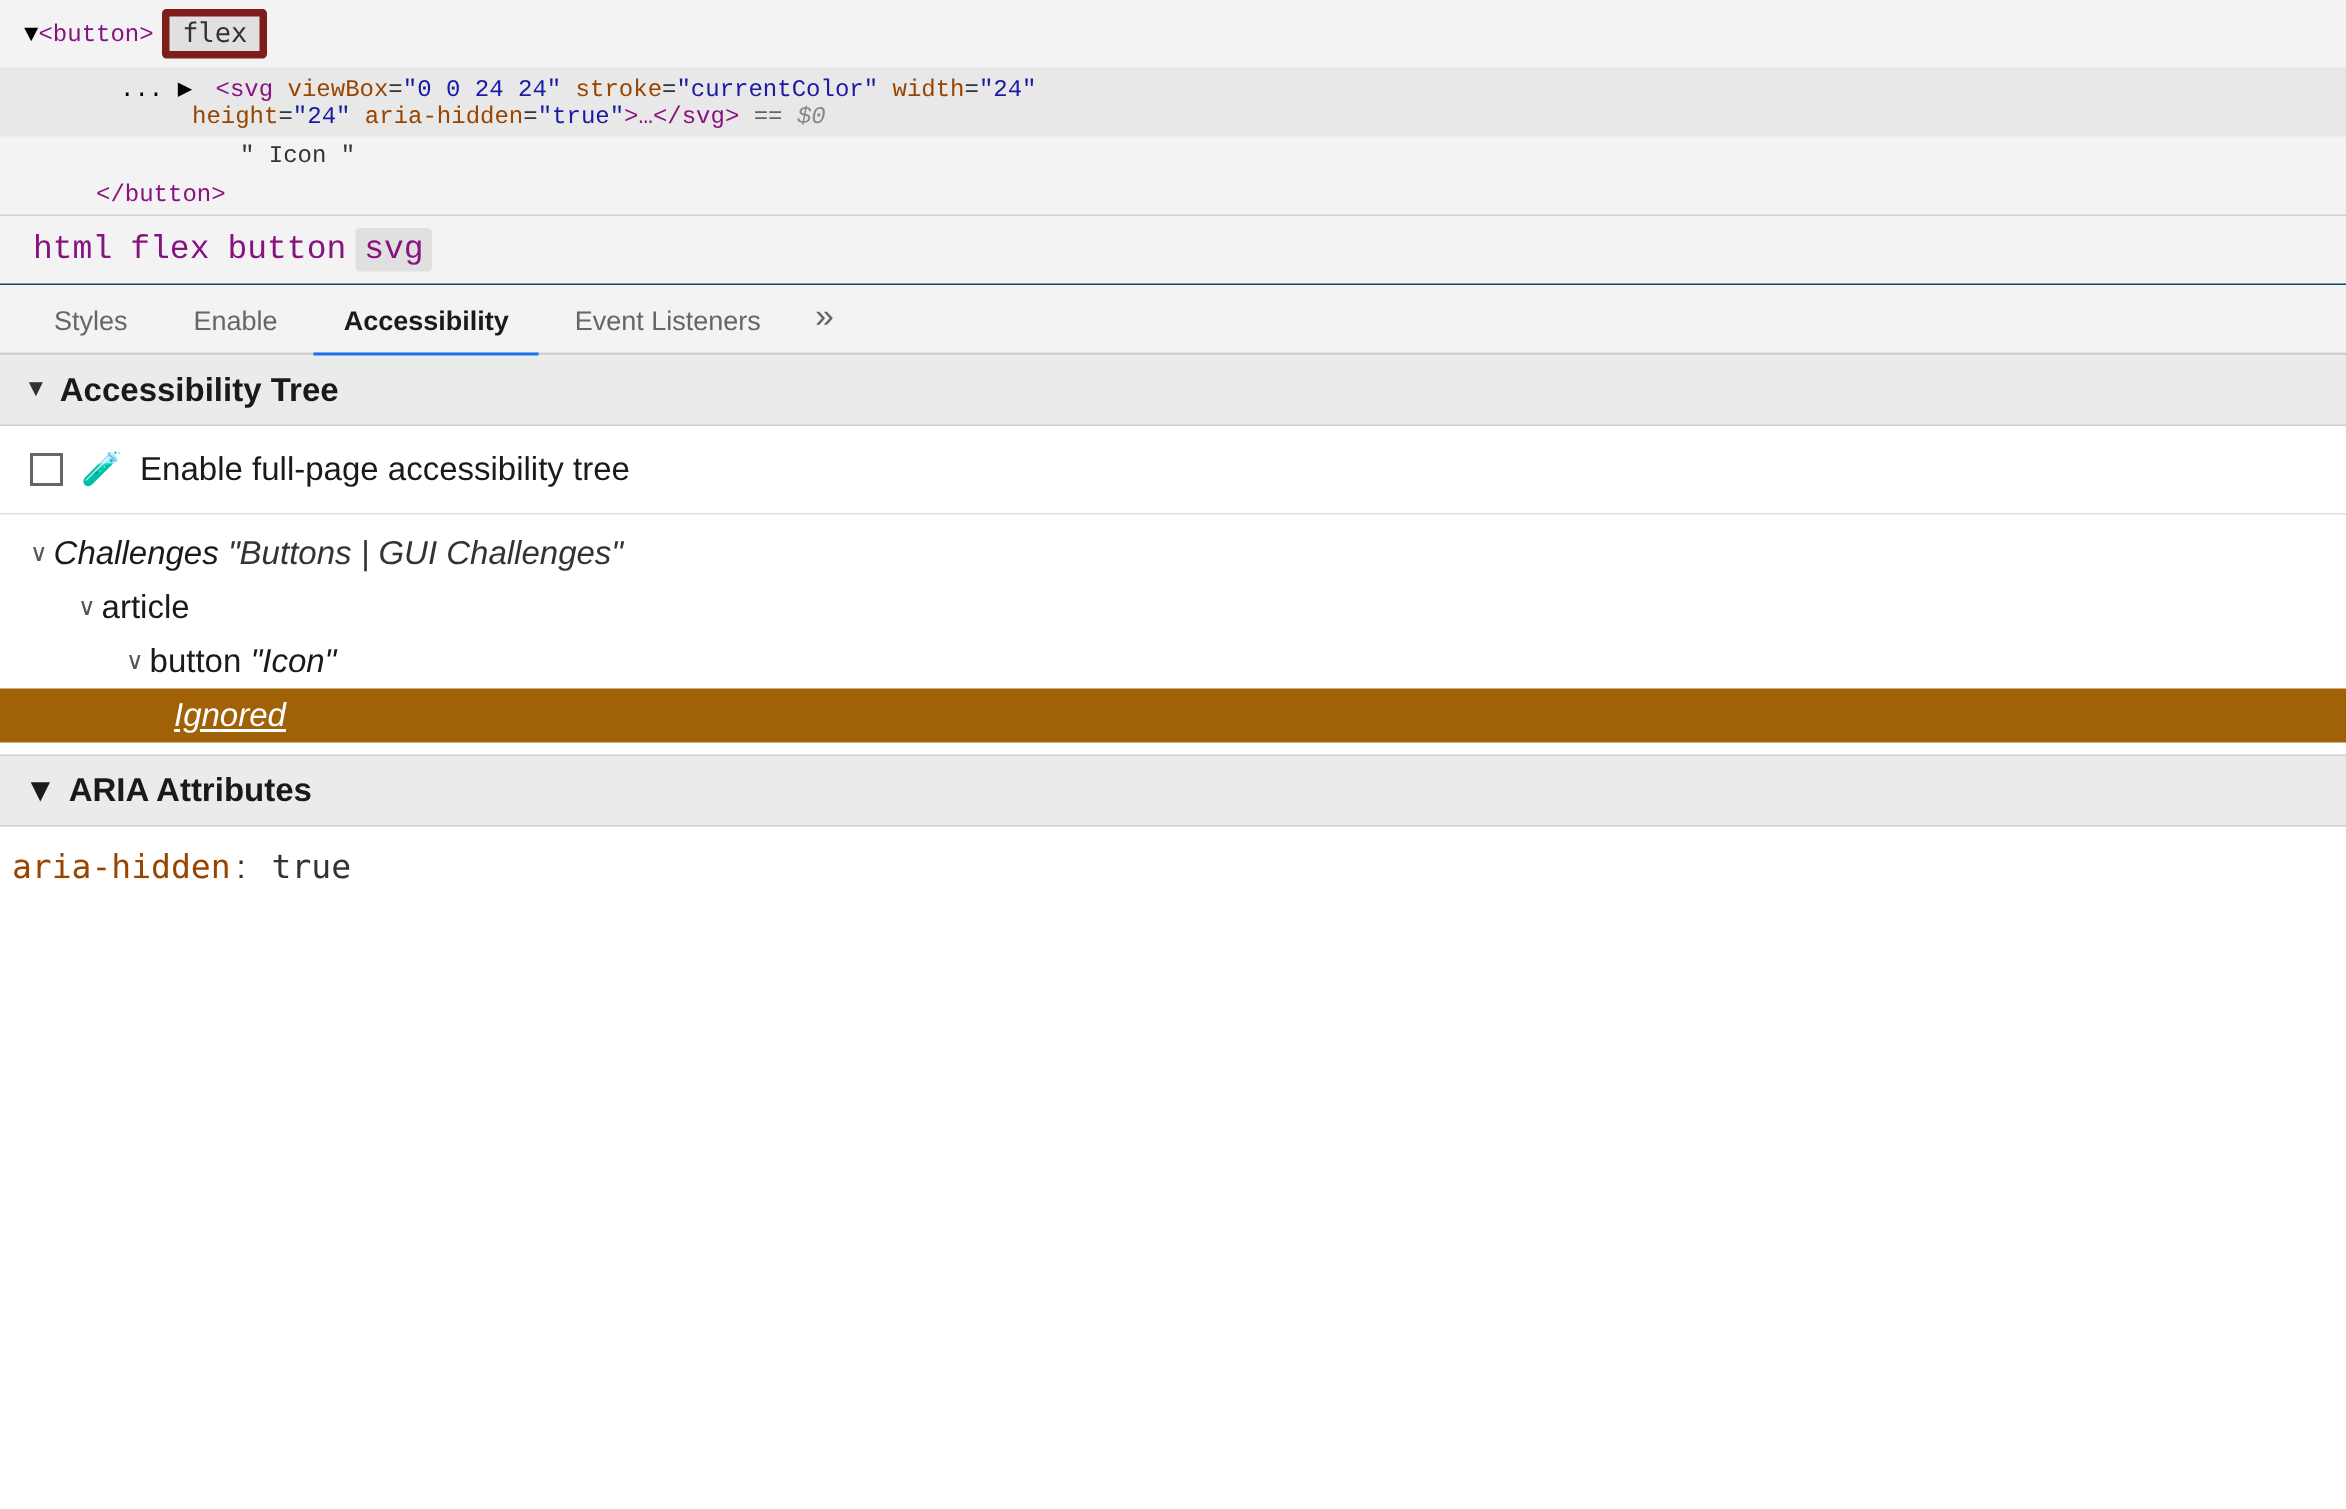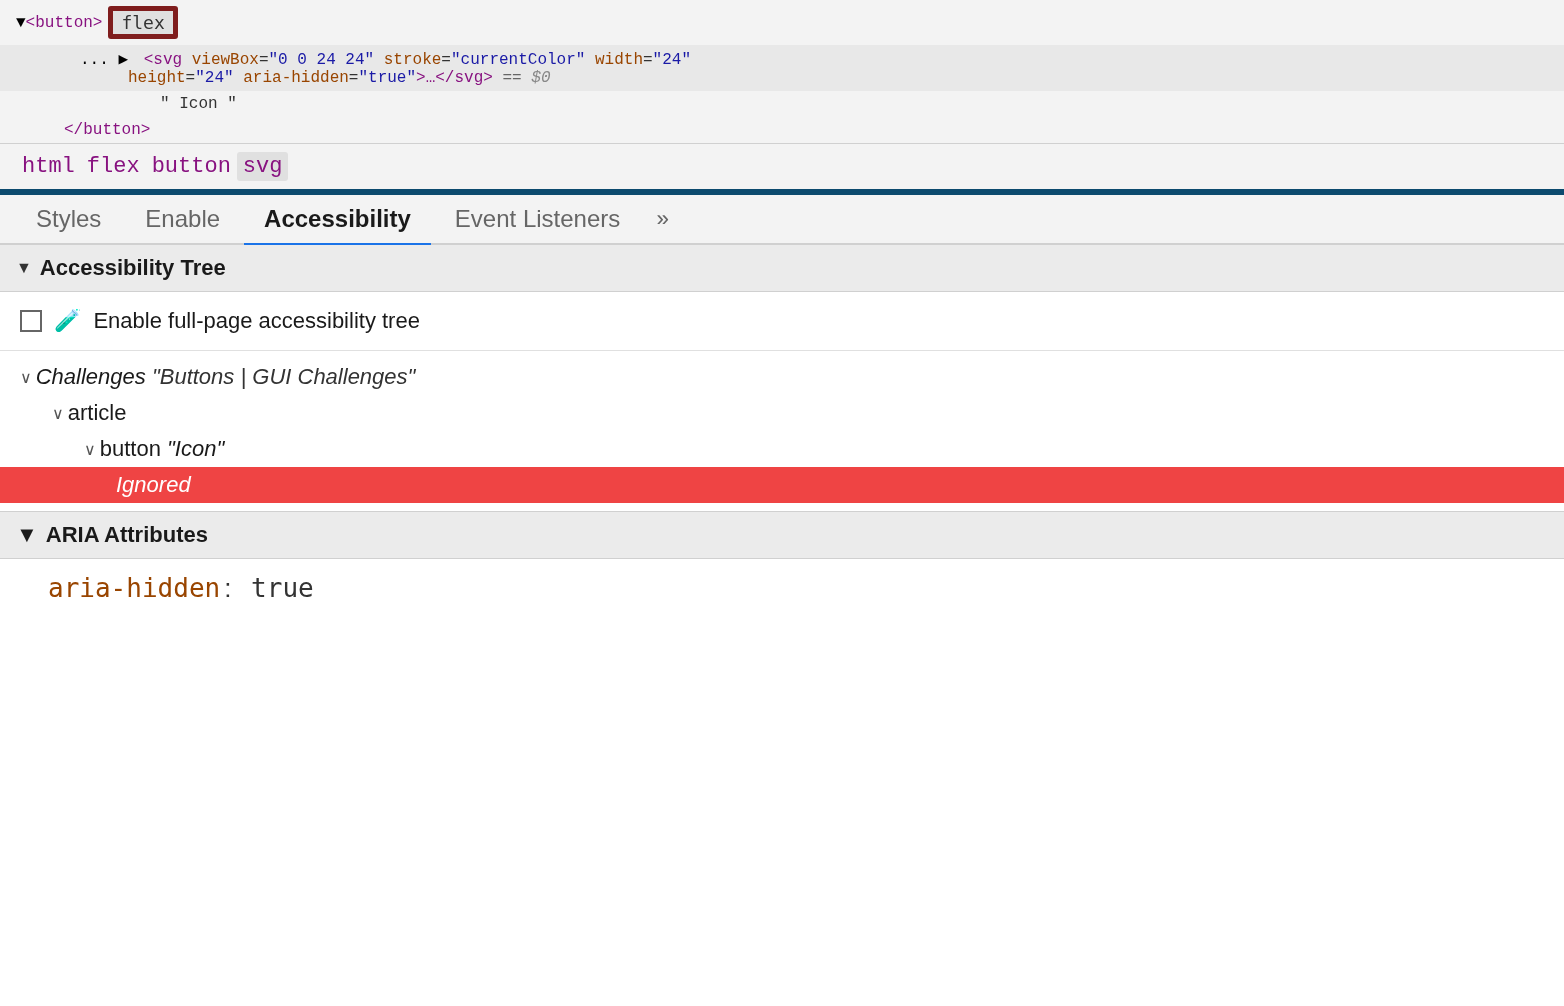--- a/index.html
+++ b/index.html
@@ -57,21 +57,21 @@
     }
 
     .text-content {
       color: #333;
       padding-left: 80px;
     }
 
     
     .breadcrumb-bar {
       background: #f3f3f3;
-      border-bottom: 6px solid #0c4a6e;
+      border-bottom: 1px solid #0c4a6e;
       padding: 8px 16px;
       display: flex;
       align-items: center;
       gap: 0;
     }
 
     .breadcrumb-item {
       font-size: 22px;
       color: #881280;
       cursor: pointer;
@@ -88,21 +88,21 @@
     .tab-bar {
       background: #f3f3f3;
       border-bottom: 2px solid #d0d0d0;
       display: flex;
       align-items: flex-end;
       padding: 0 16px;
       gap: 4px;
     }
 
     .tab {
-      font-size: 24px;
+      font-size: 18px;
       color: #666;
       padding: 10px 20px 10px 20px;
       cursor: pointer;
       border-bottom: 2px solid transparent;
       margin-bottom: -2px;
       font-family: -apple-system, BlinkMacSystemFont, 'Segoe UI', sans-serif;
     }
 
     .tab.active {
       color: #1a1a1a;
@@ -175,22 +175,23 @@
 
     .tree-row {
       padding: 5px 20px;
       display: flex;
       align-items: center;
       cursor: pointer;
       color: #1a1a1a;
     }
 
     .tree-row.selected {
-      background: #ef4444;
+      background: #a16207;
       color: white;
+      text-decoration: underline;
     }
 
     .tree-row.selected .tree-label {
       color: white;
       font-style: italic;
     }
 
     .chevron {
       font-size: 16px;
       color: #555;
@@ -230,24 +231,23 @@
       font-weight: 600;
       color: #1a1a1a;
       display: flex;
       align-items: center;
       gap: 8px;
       border-bottom: 1px solid #d0d0d0;
       font-family: -apple-system, BlinkMacSystemFont, 'Segoe UI', sans-serif;
     }
 
     .aria-attr-row {
-      padding: 14px 24px;
-      font-size: 26px;
-      font-family: -apple-system, BlinkMacSystemFont, 'Segoe UI', sans-serif;
-      margin-left: 24px;
+      padding: 14px 8px;
+      font-size: 22px;
+      font-family: -apple-system, BlinkMacSystemFont, 'Segoe UI', sans-serif;
     }
 
     .aria-attr-name {
       color: #994500;
       font-family: 'Menlo', monospace;
     }
 
     .aria-attr-colon {
       color: #333;
       margin: 0 4px;

